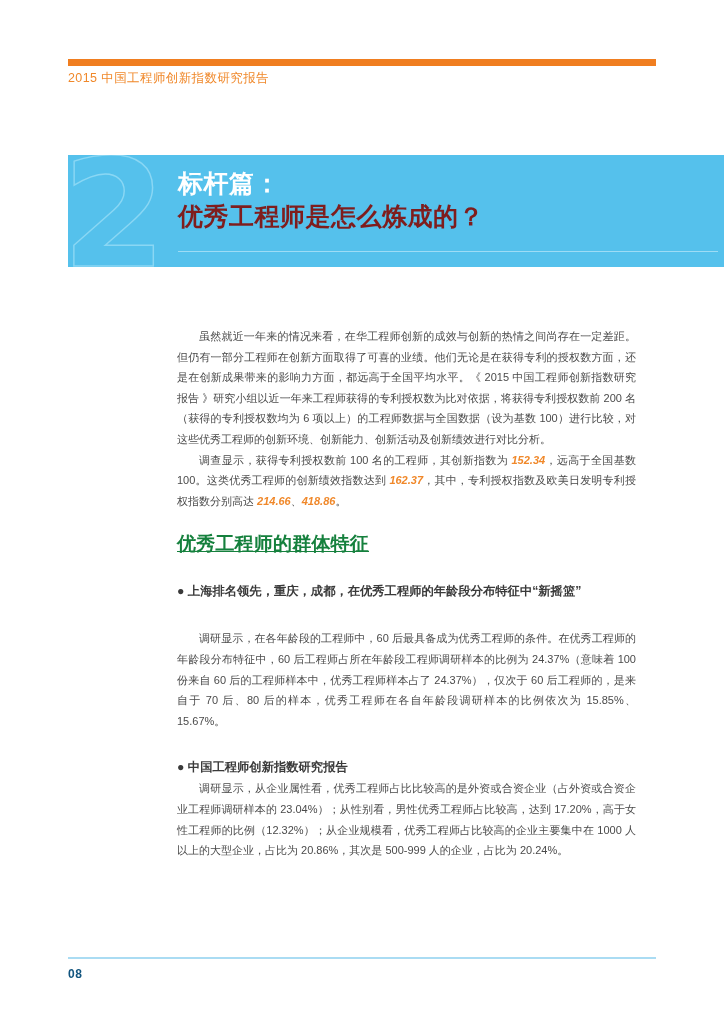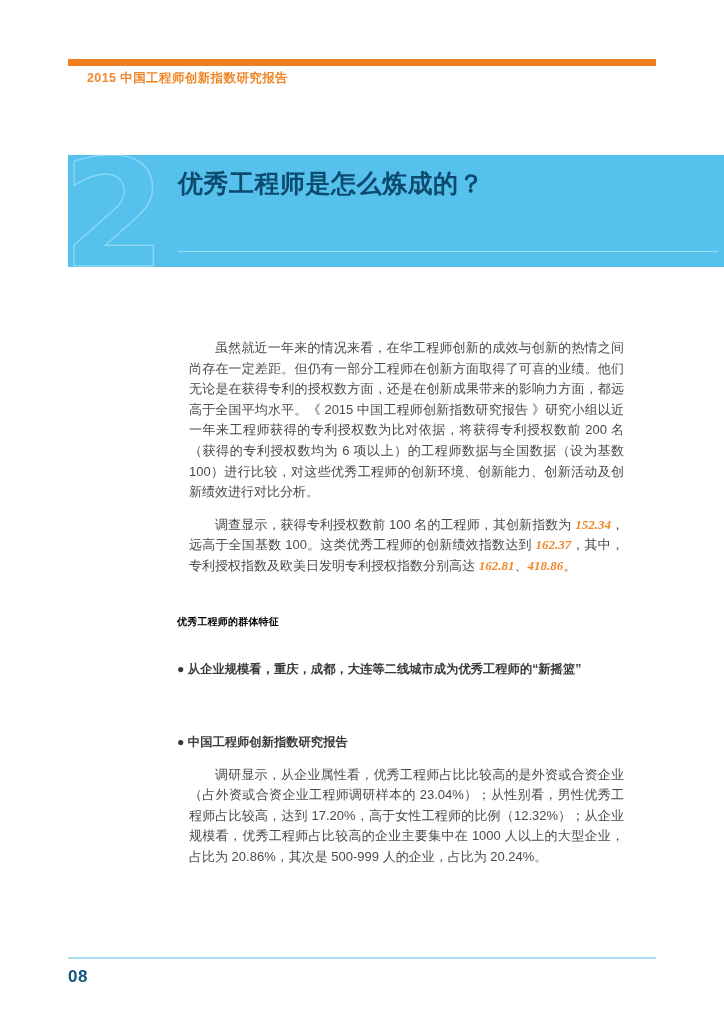--- a/index.html
+++ b/index.html
@@ -29,25 +29,24 @@
     top: 59px;
     width: 588px;
     height: 7px;
     background: #f07e20;
   }
   .head-title {
     position: absolute;
     left: 68px;
     top: 70px;
     font-size: 12.5px;
-    font-weight: bold;
+    font-weight: normal;
     letter-spacing: 0.4px;
     color: #f0882a;
     white-space: nowrap;
-    margin-left: 19px;
   }
 
   
   .banner {
     position: absolute;
     left: 68px;
     top: 155px;
     width: 656px;
     height: 112px;
     background: #55c1ec;
@@ -76,63 +75,63 @@
     font-size: 25px;
     line-height: 33px;
     font-weight: bold;
     color: #ffffff;
     letter-spacing: 0.5px;
   }
   .banner-line2 {
     font-size: 25px;
     line-height: 33px;
     font-weight: bold;
-    color: #0c4a6e;
+    color: #7f1d1d;
     letter-spacing: 0.5px;
   }
   .banner-underline {
     position: absolute;
     left: 110px;
     top: 96px;
     width: 540px;
     height: 1px;
     background: #9ddcf5;
   }
 
   
   .content {
     position: absolute;
     left: 177px;
     top: 326px;
     width: 459px;
   }
   p {
-    margin: 12px;
-    font-size: 13px;
+    margin: 0;
+    font-size: 11px;
     line-height: 20.6px;
     color: #4a4a4a;
     text-align: justify;
     font-family: "Liberation Sans", "DejaVu Sans", sans-serif;
   }
   .indent { text-indent: 2em; }
 
   .num {
     color: #f0882a;
     font-weight: bold;
     font-style: italic;
-    font-family: Liberation Serif, serif;
   }
 
   .section-head {
     margin: 0;
-    font-size: 10px;
+    font-size: 19px;
     line-height: 22px;
     font-weight: bold;
-    color: #000000;
+    color: #15803d;
     letter-spacing: 0.2px;
+    text-decoration: underline;
   }
 
   .bullet-head {
     margin: 0;
     font-size: 12.3px;
     line-height: 21px;
     font-weight: bold;
     color: #3a3a3a;
   }
 
@@ -147,61 +146,63 @@
     left: 68px;
     top: 957px;
     width: 588px;
     height: 2px;
     background: #aadcf3;
   }
   .foot-page {
     position: absolute;
     left: 68px;
     top: 967px;
-    font-size: 17px;
+    font-size: 12px;
     font-weight: bold;
     color: #12557f;
     letter-spacing: 0.5px;
   }
 </style>
 </head>
 <body>
 
 <div class="page">
 
   <div class="head-rule"></div>
   <div class="head-title">2015 中国工程师创新指数研究报告</div>
 
   <div class="banner">
     <div class="banner-num">2</div>
     <div class="banner-text">
+      <div class="banner-line1">标杆篇：</div>
       <div class="banner-line2">优秀工程师是怎么炼成的？</div>
     </div>
     <div class="banner-underline"></div>
   </div>
 
   <div class="content">
 
     <p class="indent">虽然就近一年来的情况来看，在华工程师创新的成效与创新的热情之间尚存在一定差距。但仍有一部分工程师在创新方面取得了可喜的业绩。他们无论是在获得专利的授权数方面，还是在创新成果带来的影响力方面，都远高于全国平均水平。《 2015 中国工程师创新指数研究报告 》研究小组以近一年来工程师获得的专利授权数为比对依据，将获得专利授权数前 200 名（获得的专利授权数均为 6 项以上）的工程师数据与全国数据（设为基数 100）进行比较，对这些优秀工程师的创新环境、创新能力、创新活动及创新绩效进行对比分析。</p>
 
-    <p class="indent"><span>调查显示，获得专利授权数前 100 名的工程师，其创新指数为 </span><span class="num">152.34</span><span>，远高于全国基数 100。这类优秀工程师的创新绩效指数达到 </span><span class="num">162.37</span><span>，其中，专利授权指数及欧美日发明专利授权指数分别高达 </span><span class="num">162.81</span><span>、</span><span class="num">418.86</span><span>。</span></p>
+    <p class="indent"><span>调查显示，获得专利授权数前 100 名的工程师，其创新指数为 </span><span class="num">152.34</span><span>，远高于全国基数 100。这类优秀工程师的创新绩效指数达到 </span><span class="num">162.37</span><span>，其中，专利授权指数及欧美日发明专利授权指数分别高达 </span><span class="num">214.66</span><span>、</span><span class="num">418.86</span><span>。</span></p>
 
     <div class="gap-lg"></div>
 
     <p class="section-head">优秀工程师的群体特征</p>
 
     <div class="gap-sm"></div>
 
 
     <div class="gap-md"></div>
 
-    <p class="bullet-head"><span>●</span><span> </span><span>从企业规模看，重庆，成都，大连等二线城市成为优秀工程师的“新摇篮”</span></p>
+    <p class="bullet-head"><span>●</span><span> </span><span>上海排名领先，重庆，成都，在优秀工程师的年龄段分布特征中“新摇篮”</span></p>
 
     <div class="gap-xl"></div>
 
+    <p class="indent">调研显示，在各年龄段的工程师中，60 后最具备成为优秀工程师的条件。在优秀工程师的年龄段分布特征中，60 后工程师占所在年龄段工程师调研样本的比例为 24.37%（意味着 100 份来自 60 后的工程师样本中，优秀工程师样本占了 24.37%），仅次于 60 后工程师的，是来自于 70 后、80 后的样本，优秀工程师在各自年龄段调研样本的比例依次为 15.85%、15.67%。</p>
 
     <div class="gap-xl"></div>
 
     <p class="bullet-head"><span>●</span><span> </span><span>中国工程师创新指数研究报告</span></p>
     <p class="indent">调研显示，从企业属性看，优秀工程师占比比较高的是外资或合资企业（占外资或合资企业工程师调研样本的 23.04%）；从性别看，男性优秀工程师占比较高，达到 17.20%，高于女性工程师的比例（12.32%）；从企业规模看，优秀工程师占比较高的企业主要集中在 1000 人以上的大型企业，占比为 20.86%，其次是 500-999 人的企业，占比为 20.24%。</p>
 
   </div>
 
   <div class="foot-rule"></div>
   <div class="foot-page">08</div>

